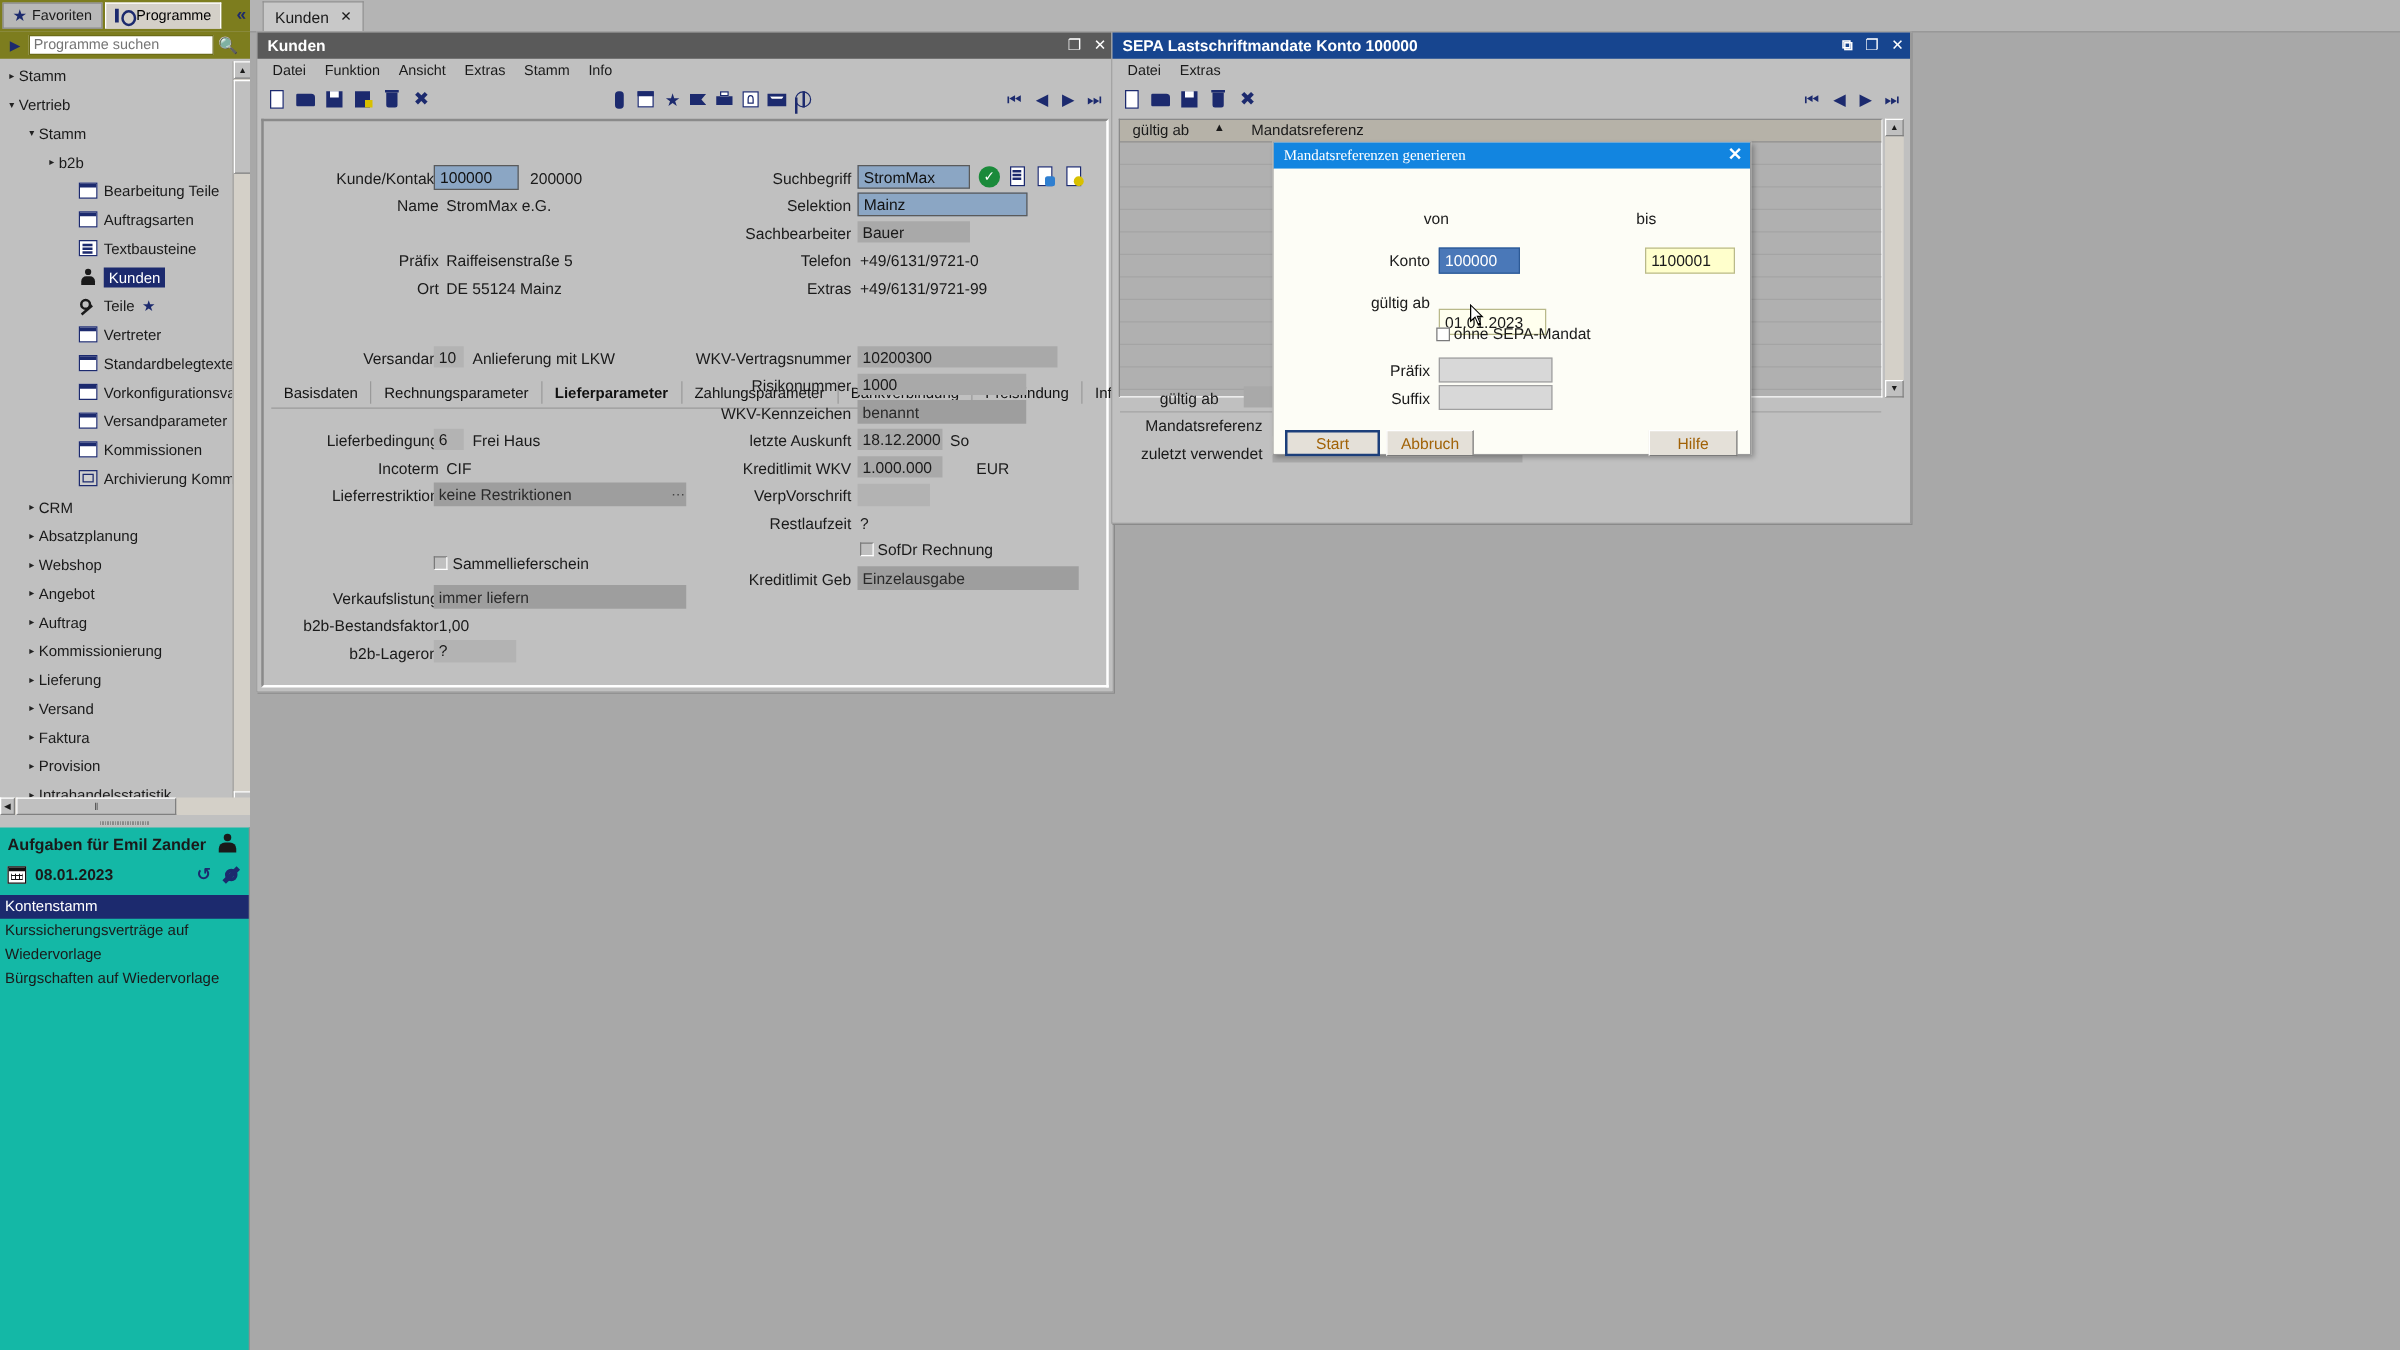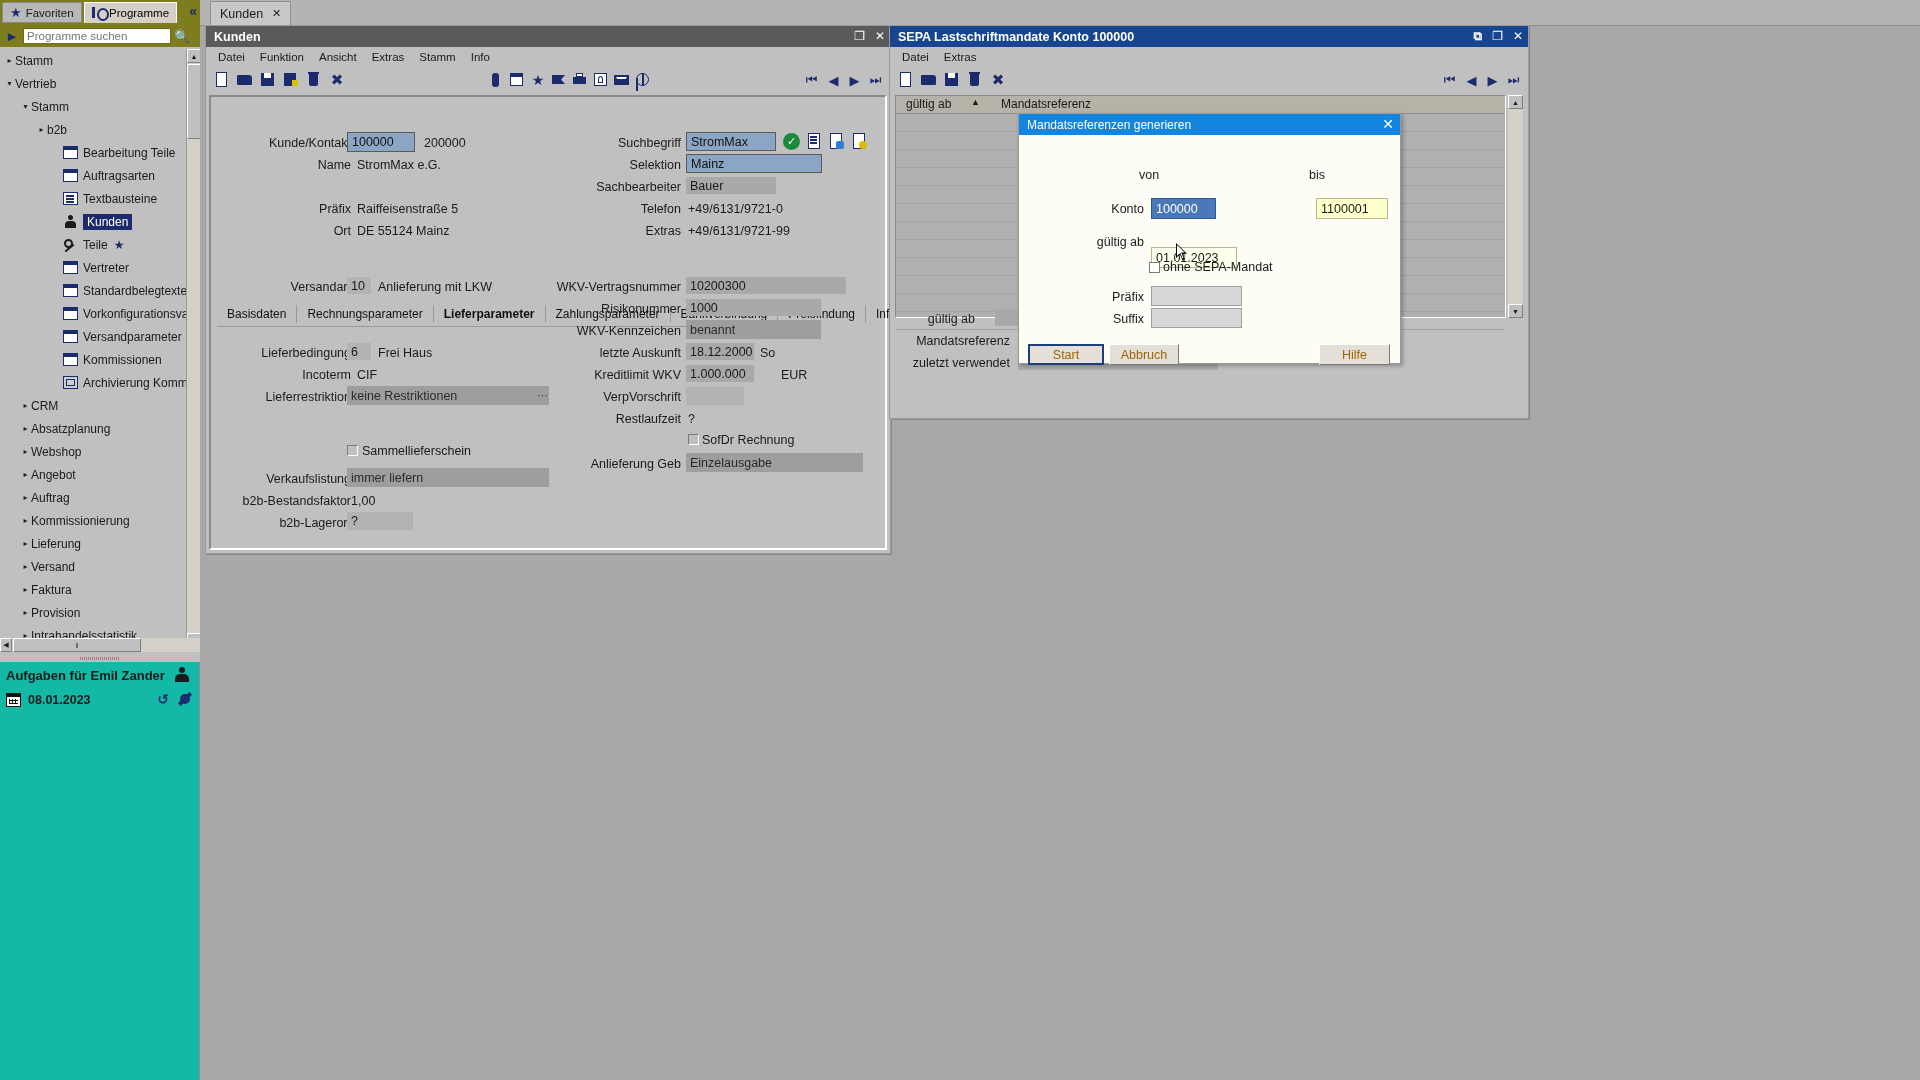--- a/index.html
+++ b/index.html
@@ -126,21 +126,21 @@
   .grid{position:absolute;left:5px;top:2px;right:22px;bottom:100px;background:#b0b0b0;border:1px solid;border-color:#8a8a8a #fff #fff #8a8a8a;}
   .gridhdr{height:17px;background:#b6b2a8;border-bottom:1px solid #8f8f8f;position:relative;font-size:12px;}
   .gh{position:absolute;top:1px;}
   .gridrows{position:absolute;left:0;right:0;top:18px;bottom:0;}
   .grow{height:17px;border-bottom:1px solid #a4a4a4;}
   .gridsb{position:absolute;right:5px;top:2px;width:15px;bottom:100px;background:#d4d0c8;}
 
   
   .dlg{position:absolute;left:1018px;top:113px;width:381px;height:249px;background:#fdfdf6;border:1px solid #9a9a9a;
        box-shadow:2px 2px 4px rgba(0,0,0,.28);}
-  .dlgtitle{height:21px;background:#1285e0;color:#fff;font-size:12px;display:flex;align-items:center;padding:0 8px;position:relative;}
+  .dlgtitle{height:21px;background:#1285e0;color:#fff;font-size:12px;display:flex;align-items:center;padding:0 8px;position:relative;font-family:Liberation Serif, serif;}
   .dlgclose{position:absolute;right:6px;top:0;line-height:21px;font-size:14px;font-weight:bold;}
   .dlgbody{position:absolute;left:0;right:0;top:21px;bottom:0;background:#fdfdf6;}
   .dlbl{position:absolute;font-size:12.5px;text-align:right;white-space:nowrap;color:#1a1a1a;}
   .dinp{position:absolute;box-sizing:border-box;font-size:12.5px;display:flex;align-items:center;padding:0 4px;}
   .dinp.act{background:#4a78b8;color:#fff;border:1px solid #2d5a96;}
   .dinp.yellow{background:#ffffcc;border:1px solid #b9b98a;color:#1a1a1a;}
   .dinp.white{background:#ffffee;border:1px solid #b9b98a;color:#1a1a1a;}
   .dinp.grayf{background:#d8d8d8;border:1px solid #a0a0a0;color:#1a1a1a;}
   .dbtn{position:absolute;height:21px;background:#e4e0d8;border:1px solid;border-color:#fff #7a7a7a #7a7a7a #fff;
         font-size:12.5px;display:flex;align-items:center;justify-content:center;box-sizing:border-box;color:#a16207;}
@@ -348,20 +348,26 @@
         <span class="uico"></span>
       </div>
       <div class="taskdate">
         <span class="calico"></span>
         <span>08.01.2023</span>
         <span class="tright">
           <span class="refresh">↺</span>
           <span class="gear"></span>
         </span>
       </div>
+      <div class="tasklist" id="tasklist">
+          <div class="taskitem sel">Kontenstamm</div>
+          <div class="taskitem">Kurssicherungsverträge auf</div>
+          <div class="taskitem">Wiedervorlage</div>
+          <div class="taskitem">Bürgschaften auf Wiedervorlage</div>
+        </div>
     </div>
     <div class="leftedge"></div>
   </div>
 
   <div class="desktop"></div>
 
   <div class="topbar">
     <div class="doctab">
       <span>Kunden</span>
       <span class="x">✕</span>
@@ -501,21 +507,21 @@
 
         <div class="lbl" style="left:320px;top:293px;width:150px">VerpVorschrift</div>
         <div class="inp lite" style="left:475px;top:290px;width:58px;height:18px"></div>
 
         <div class="lbl" style="left:320px;top:315px;width:150px">Restlaufzeit</div>
         <div class="val" style="left:477px;top:315px">?</div>
 
         <div class="chk" style="left:477px;top:337px"></div>
         <div class="val" style="left:491px;top:336px">SofDr Rechnung</div>
 
-        <div class="lbl" style="left:320px;top:360px;width:150px">Anlieferung Geb</div>
+        <div class="lbl" style="left:320px;top:360px;width:150px">Kreditlimit Geb</div>
         <div class="inp gray" style="left:475px;top:356px;width:177px;height:19px">Einzelausgabe</div>
 
       </div>
     </div>
   </div>
 
   <div class="win sepa">
     <div class="wtitle blue">
       <span>SEPA Lastschriftmandate Konto 100000</span>
       <span class="wbtns">

